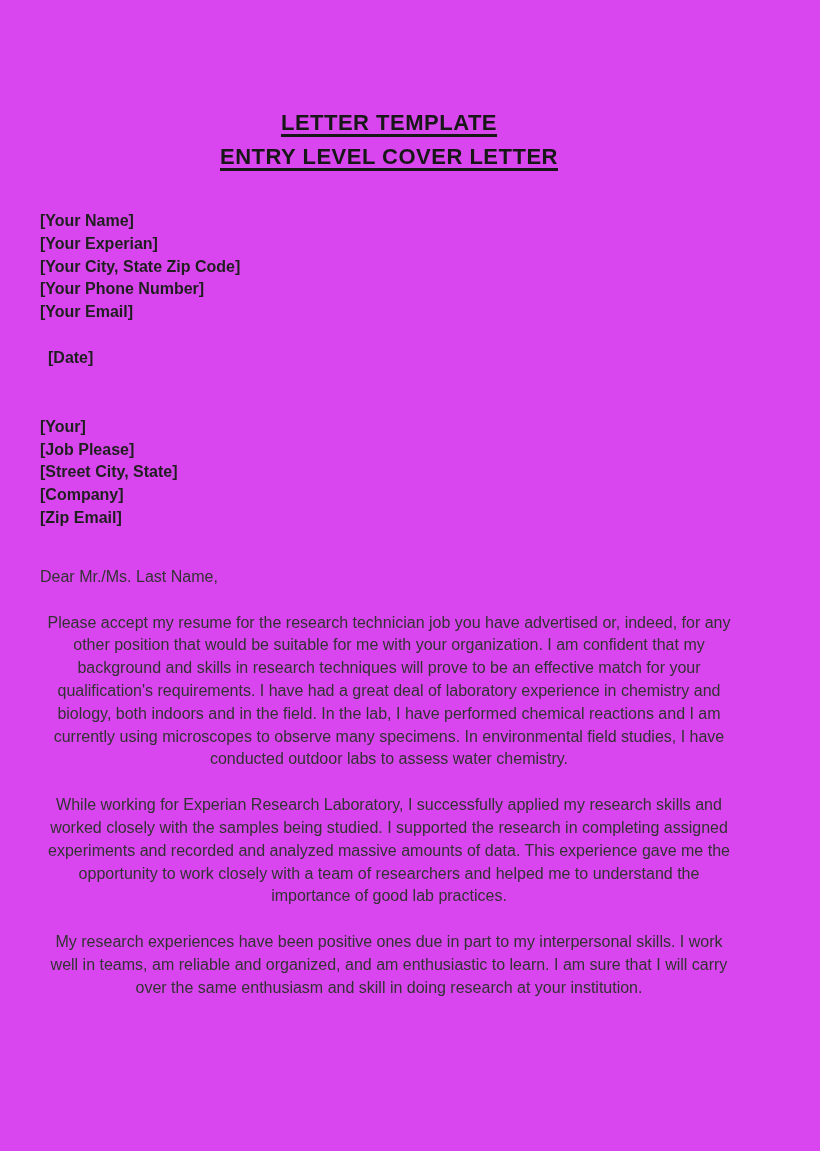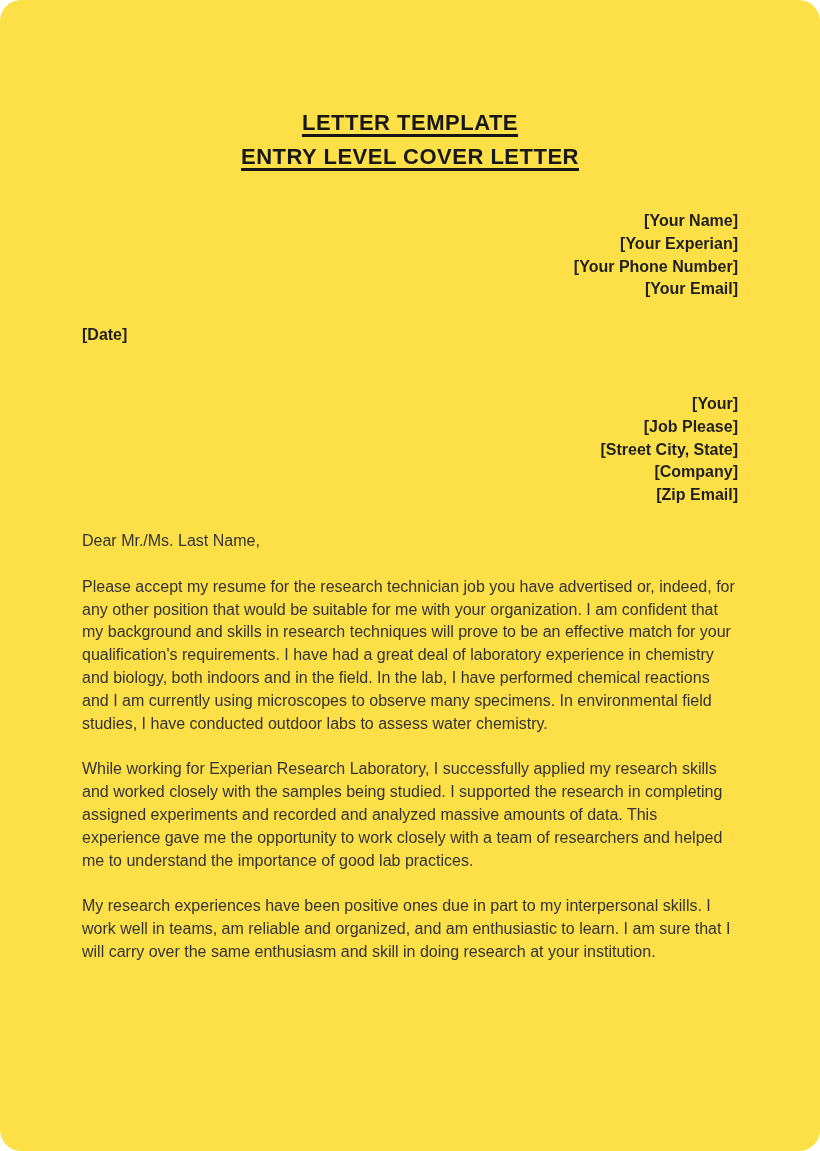--- a/index.html
+++ b/index.html
@@ -4,91 +4,90 @@
 <style>
   html, body {
     margin: 0;
     padding: 0;
     background: #ffffff;
   }
   .page {
     position: relative;
     width: 820px;
     height: 1151px;
-    background: #fde047;
+    background: #d946ef;
     box-sizing: border-box;
-    padding: 106px 82px 0 82px;
+    padding: 106px 82px 0 40px;
     font-family: "Liberation Sans", "DejaVu Sans", sans-serif;
     overflow: hidden;
-    border-radius: 21px;
   }
   .doc-title {
     text-align: center;
     margin: 0 0 36px 0;
   }
   .doc-title .title-line {
     display: block;
     font-size: 22px;
     line-height: 34px;
     font-weight: 700;
     color: #171717;
     letter-spacing: 0.5px;
   }
   .doc-title .title-line span {
     text-decoration: underline;
     text-decoration-thickness: 2.5px;
     text-underline-offset: 4px;
   }
   .address-block {
     margin: 12px 0 23px 0;
-    text-align: right;
   }
   .address-block p {
     margin: 0;
     font-size: 16px;
     line-height: 22.8px;
     font-weight: 700;
     color: #1f1f1f;
   }
   .date-line {
-    margin: 23px 0 46px 0;
+    margin: 23px 0 46px 8px;
     font-size: 16px;
     line-height: 22.8px;
     font-weight: 700;
     color: #1f1f1f;
   }
   .salutation {
-    margin: 23px 0 0 0;
+    margin: 36px 0 0 0;
     font-size: 16px;
     line-height: 22.8px;
     font-weight: 400;
     color: #333333;
   }
   .body-paragraph {
     margin: 23px 0 0 0;
     font-size: 16px;
     line-height: 22.8px;
     font-weight: 400;
     color: #333333;
-    text-align: left;
+    text-align: center;
   }
 </style>
 </head>
 <body>
 
 <div class="page">
 
   <header class="doc-title">
     <span class="title-line"><span>LETTER TEMPLATE</span></span>
     <span class="title-line"><span>ENTRY LEVEL COVER LETTER</span></span>
   </header>
 
   <section class="address-block">
     <p>[Your Name]</p>
     <p>[Your Experian]</p>
+    <p>[Your City, State Zip Code]</p>
     <p>[Your Phone Number]</p>
     <p>[Your Email]</p>
   </section>
 
   <p class="date-line">[Date]</p>
 
   <section class="address-block">
     <p>[Your]</p>
     <p>[Job Please]</p>
     <p>[Street City, State]</p>

